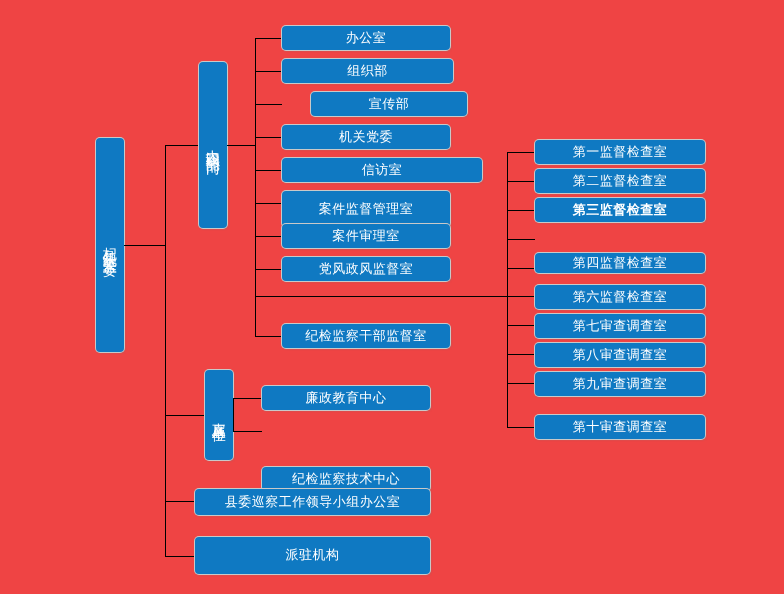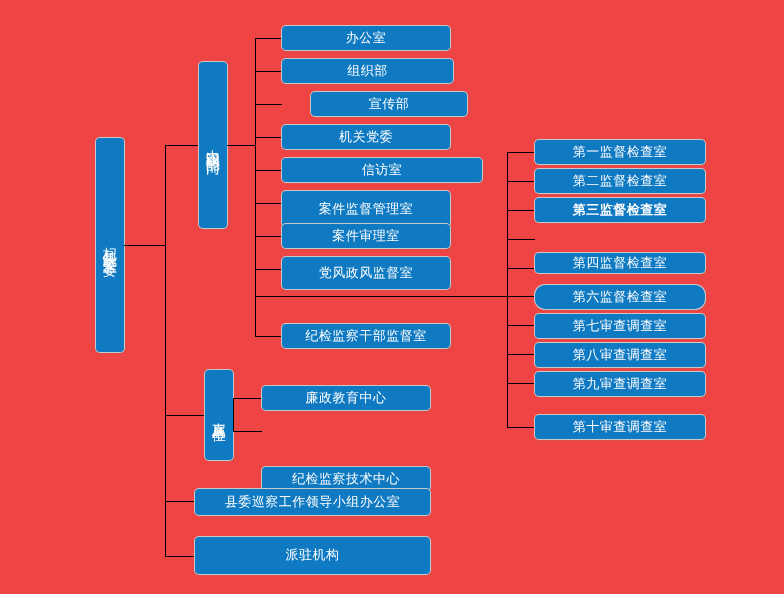--- a/index.html
+++ b/index.html
@@ -115,21 +115,21 @@
     </div>
   <div class="node horiz" style="left:282px; top:158px; width:200px; height:24px;">
     <span class="label">信访室</span>
     </div>
   <div class="node horiz" style="left:282px; top:191px; width:168px; height:36px;">
     <span class="label">案件监督管理室</span>
     </div>
   <div class="node horiz" style="left:282px; top:224px; width:168px; height:24px;">
     <span class="label">案件审理室</span>
     </div>
-  <div class="node horiz" style="left:282px; top:257px; width:168px; height:32px;">
+  <div class="node horiz" style="left:282px; top:257px; width:168px; height:24px;">
     <span class="label">党风政风监督室</span>
     </div>
   <div class="node horiz" style="left:282px; top:324px; width:168px; height:24px;">
     <span class="label">纪检监察干部监督室</span>
     </div>
 
   <div class="line v" style="left:507px; top:152px; height:275px;"></div>
 
   <div class="line h" style="left:507px; top:152px; width:28px;"></div>
   <div class="line h" style="left:507px; top:181px; width:28px;"></div>
@@ -147,21 +147,21 @@
     </div>
   <div class="node horiz" style="left:535px; top:169px; width:170px; height:24px;">
     <span class="label">第二监督检查室</span>
     </div>
   <div class="node horiz" style="left:535px; top:198px; width:170px; height:24px;font-weight:bold;">
     <span class="label">第三监督检查室</span>
     </div>
   <div class="node horiz" style="left:535px; top:227px; width:170px; height:20px;margin-top:26px;">
     <span class="label">第四监督检查室</span>
     </div>
-  <div class="node horiz" style="left:535px; top:285px; width:170px; height:24px;border-radius:10px;">
+  <div class="node horiz" style="left:535px; top:285px; width:170px; height:24px;">
     <span class="label">第六监督检查室</span>
     </div>
   <div class="node horiz" style="left:535px; top:314px; width:170px; height:24px;">
     <span class="label">第七审查调查室</span>
     </div>
   <div class="node horiz" style="left:535px; top:343px; width:170px; height:24px;">
     <span class="label">第八审查调查室</span>
     </div>
   <div class="node horiz" style="left:535px; top:372px; width:170px; height:24px;">
     <span class="label">第九审查调查室</span>

